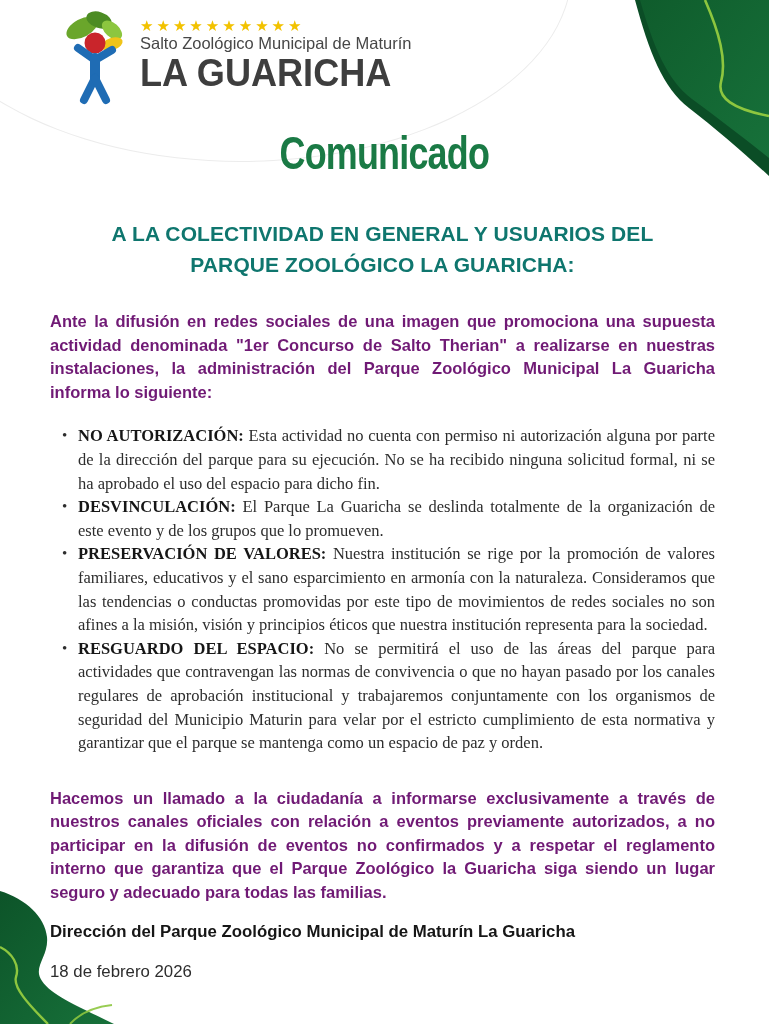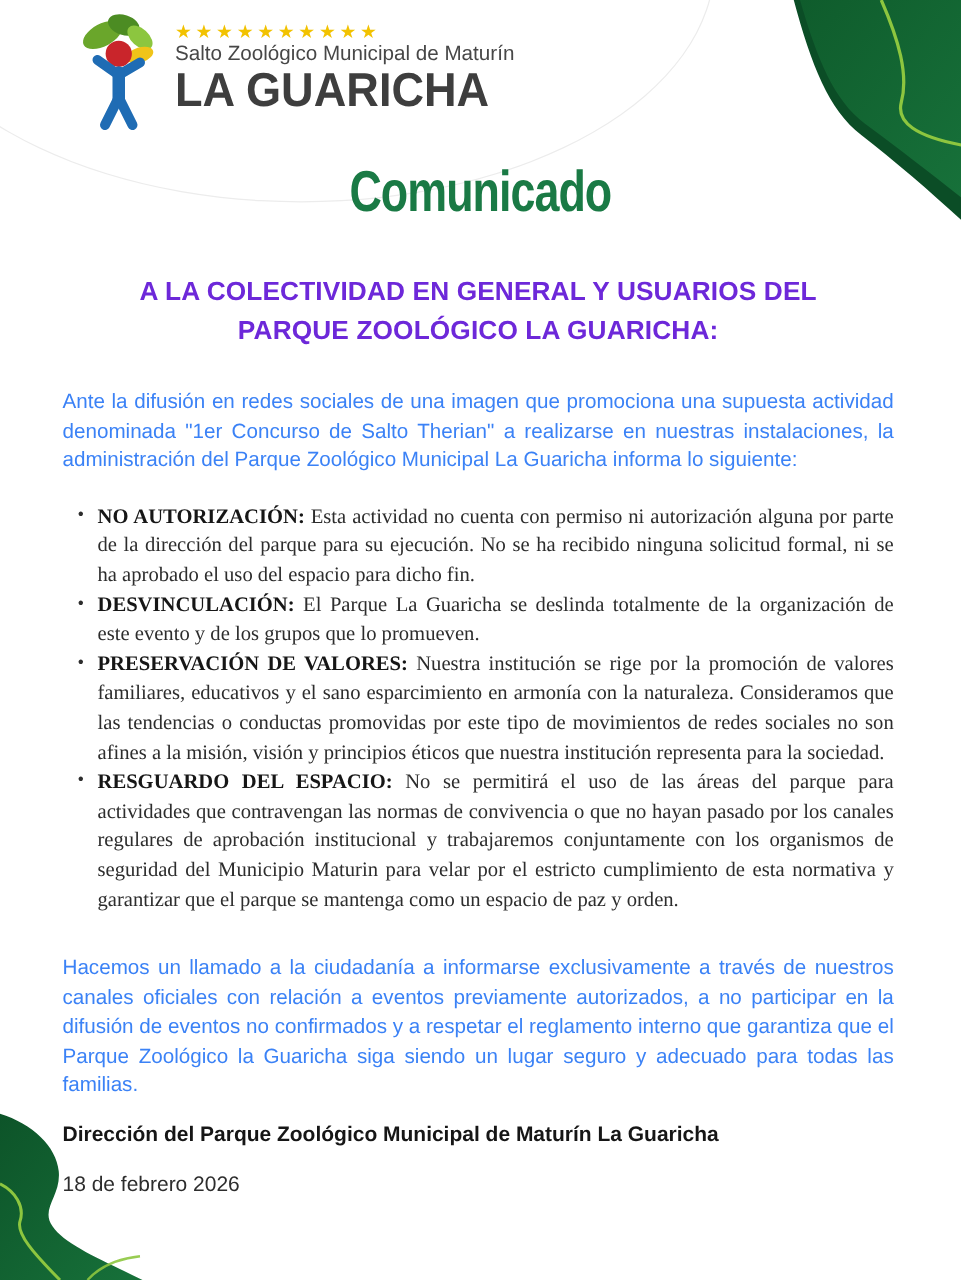--- a/index.html
+++ b/index.html
@@ -67,33 +67,34 @@
     letter-spacing: -1px;
     transform: scaleX(0.78);
     transform-origin: center;
     white-space: nowrap;
   }
 
   
   .doc { padding: 0 54px 0 50px; }
   .doc-heading {
     text-align: center;
-    color: #6d28d9;
+    color: #0f766e;
     font-weight: bold;
     font-size: 21px;
     line-height: 31px;
     margin-top: 34px;
     letter-spacing: 0.1px;
   }
   .para {
     font-size: 16.5px;
     line-height: 23.6px;
     text-align: justify;
-    color: #3b82f6;
+    color: #701a75;
     margin-top: 30px;
+    font-weight: bold;
   }
   .bullet-list {
     list-style: none;
     margin: 20px 0 0 0;
     padding: 0 0 0 28px;
     font-family: Liberation Serif, serif;
   }
   .bullet-list li {
     position: relative;
     font-size: 16.5px;

